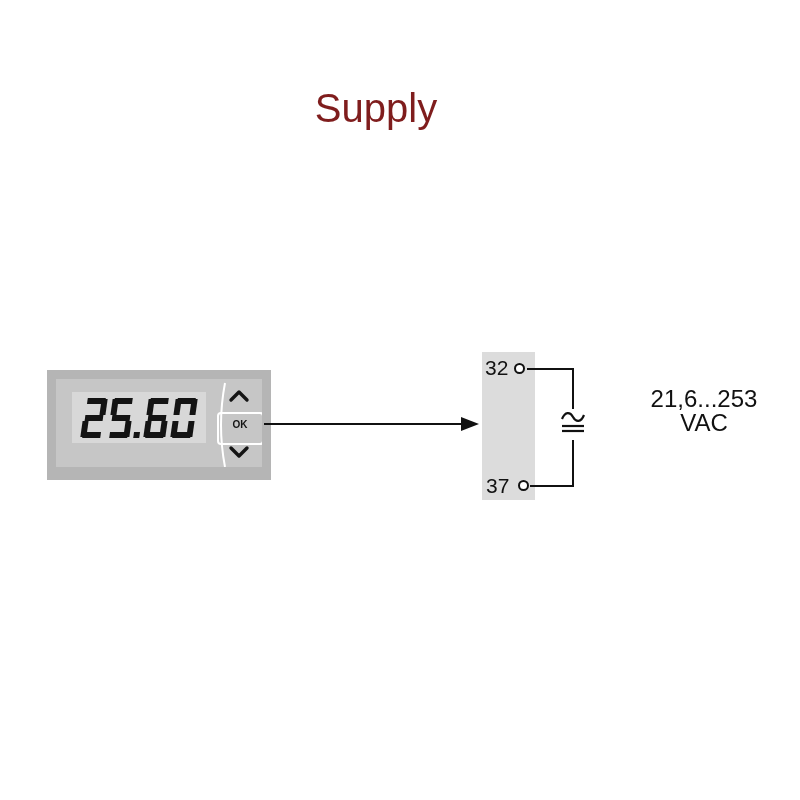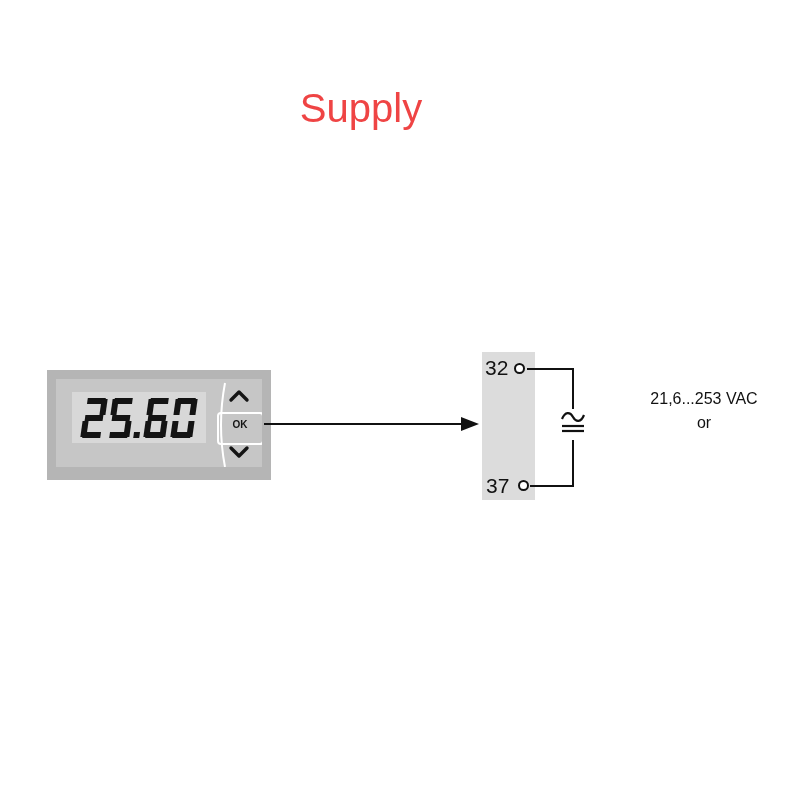--- a/index.html
+++ b/index.html
@@ -4,21 +4,21 @@
 <style>
   html,body { margin:0; padding:0; }
   body {
     width:800px; height:800px; position:relative; overflow:hidden;
     background:var(--c-background,#ffffff);
     font-family:"Liberation Sans", sans-serif; color:var(--c-ink,#111);
   }
   .abs { position:absolute; }
 
   
-  #title { left:161px; top:86px; width:400px; text-align:center; font-size:40px; color:#ef4444; }
+  #title { left:176px; top:86px; width:400px; text-align:center; font-size:40px; color:#7f1d1d; }
 
   
   #device { left:47px; top:370px; width:224px; height:110px; background:var(--c-frame,#b5b5b5); }
   #panel  { left:9px; top:9px; width:206px; height:88px; background:var(--c-panel,#c6c6c6); }
   #lcd    { left:16px; top:13px; width:134px; height:51px; background:var(--c-display,#d8d8d8);
             display:flex; align-items:center; justify-content:center; }
 
   
   .sseg { display:flex; align-items:flex-end; gap:5px; height:40px; transform:skewX(-8deg); }
   .sdigit { position:relative; width:22px; height:40px; }
@@ -40,21 +40,21 @@
   #t32 { left:3px; top:4px; }
   #t31 { left:4px; top:122px; }
   .tcircle { position:absolute; width:7px; height:7px; border:2.5px solid #111; border-radius:50%; background:#fff; }
   #c32 { left:32px; top:11px; }
   #c31 { left:36px; top:128px; }
 
   
   #wires { left:525px; top:355px; }
 
   
-  #ratings { left:628px; top:387px; width:152px; text-align:center; font-size:16px; line-height:24px; color:#111; }
+  #ratings { left:628px; top:387px; width:152px; text-align:center; font-size:24px; line-height:24px; color:#111; }
 </style>
 </head>
 <body>
 
 <div>
 
   <div id="title" class="abs">Supply</div>
 
   <div id="device" class="abs">
     <div id="panel" class="abs">
@@ -122,16 +122,15 @@
     <path d="M 48 85 V 131 H 5" stroke="#111" stroke-width="2" fill="none"></path>
     <g>
       <path d="M 37 64 C 40 56.5 45 56.5 48 62 C 51 67.5 56 67.5 59 60" stroke="#111" stroke-width="2.2" fill="none"></path>
       <line x1="37" y1="71" x2="59" y2="71" stroke="#111" stroke-width="2.2"></line>
       <line x1="37" y1="76" x2="59" y2="76" stroke="#111" stroke-width="2.2"></line>
     </g>
   </svg>
 
   <div id="ratings" class="abs">
     <div>21,6...253 VAC</div>
-    <div>or</div>
   </div>
 
 </div>
 
 </body></html>

